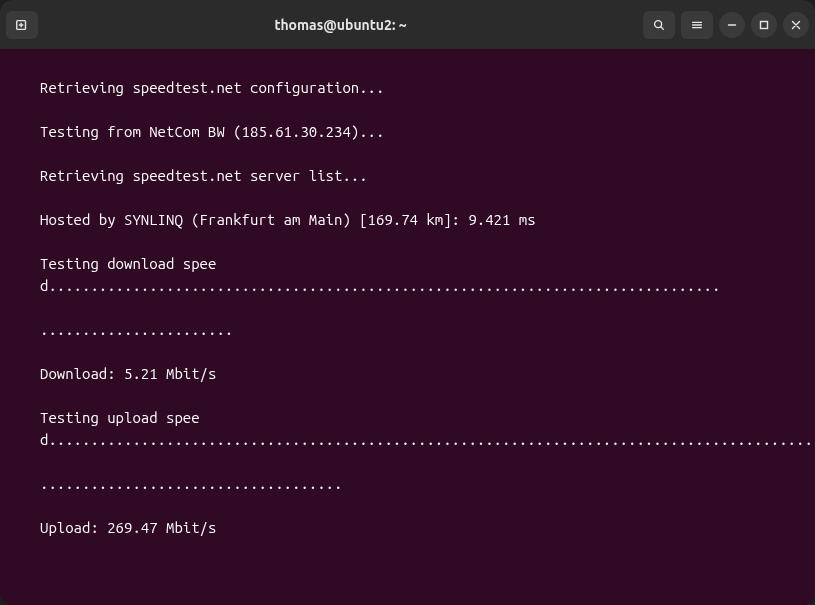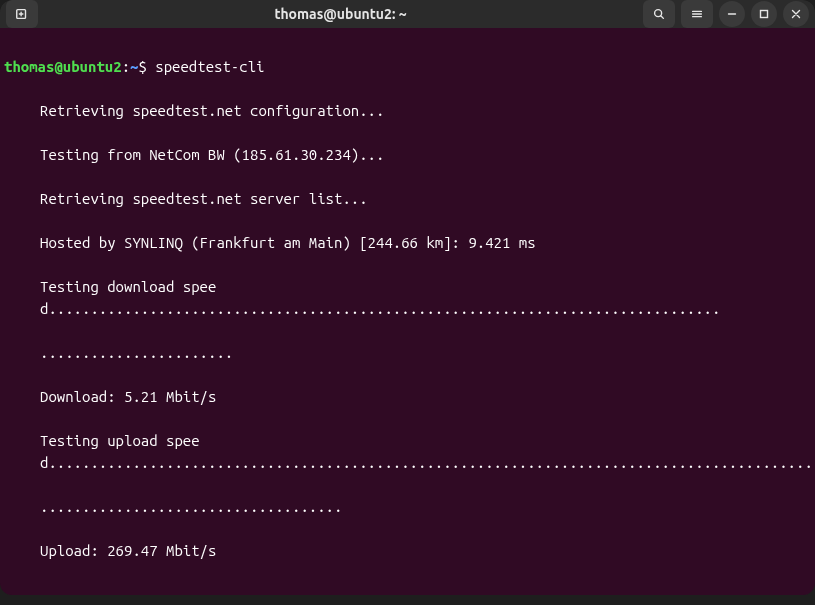--- a/index.html
+++ b/index.html
@@ -5,21 +5,21 @@
   * { margin: 0; padding: 0; box-sizing: border-box; }
   body {
     width: 815px;
     height: 605px;
     background: #1e1e1e;
     font-family: "Ubuntu Mono", "DejaVu Sans Mono", Consolas, monospace;
     overflow: hidden;
     border-radius: 12px;
   }
   .titlebar {
-    height: 28px;
+    height: 49px;
     background: #2b2b2b;
     display: flex;
     align-items: center;
     padding: 0 6px;
     gap: 6px;
     border-top-left-radius: 12px;
     border-top-right-radius: 12px;
   }
   .tb-left, .tb-right { display: flex; align-items: center; gap: 6px; }
   .tb-center { flex: 1; text-align: center; color: #e6e6e6; font-family: Ubuntu, sans-serif; font-size: 14px; font-weight: 600; }
@@ -94,25 +94,24 @@
     </div>
     <div class="tb-btn round close">
       <svg viewBox="0 0 16 16">
           <path d="M4 4l8 8M12 4l-8 8" stroke-linecap="round"></path>
         </svg>
     </div>
   </div>
 </div>
 
 <div class="terminal">
-<div class="line"><span class="user">thomas</span><span class="host">@</span><span class="host">ubuntu2</span><span class="colon">:</span><span class="path">~</span><span class="dollar">$ </span><span class="cmd">speedtest-cli</span></div>
 <div class="line out">Retrieving speedtest.net configuration...</div>
 <div class="line out">Testing from NetCom BW (185.61.30.234)...</div>
 <div class="line out">Retrieving speedtest.net server list...</div>
-<div class="line out">Hosted by SYNLINQ (Frankfurt am Main) [244.66 km]: 9.421 ms</div>
+<div class="line out">Hosted by SYNLINQ (Frankfurt am Main) [169.74 km]: 9.421 ms</div>
 <div class="line out">Testing download speed................................................................................</div>
 <div class="line out">.......................</div>
 <div class="line out">Download: 5.21 Mbit/s</div>
 <div class="line out">Testing upload speed................................................................................................</div>
 <div class="line out">....................................</div>
 <div class="line out">Upload: 269.47 Mbit/s</div>
 
 
 
 

